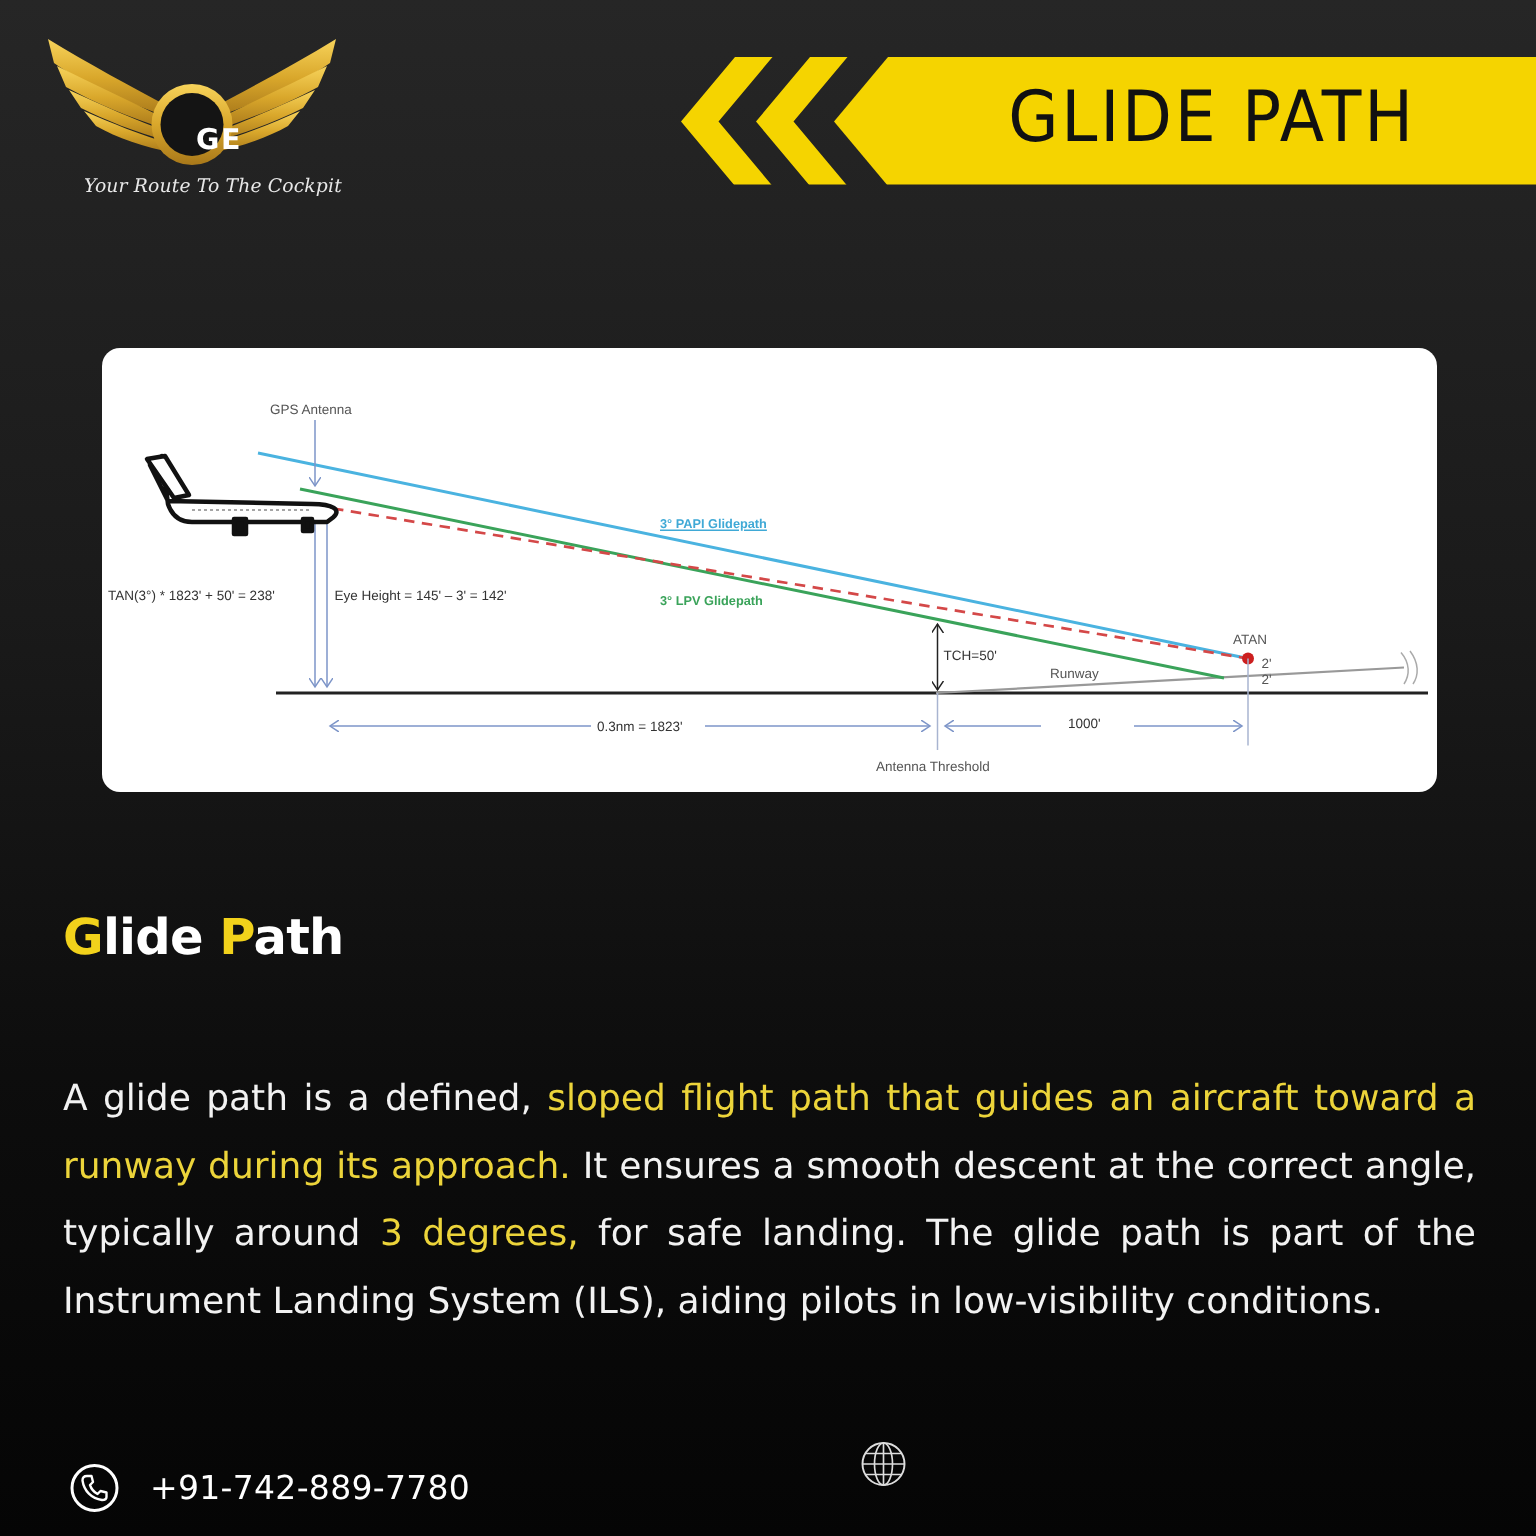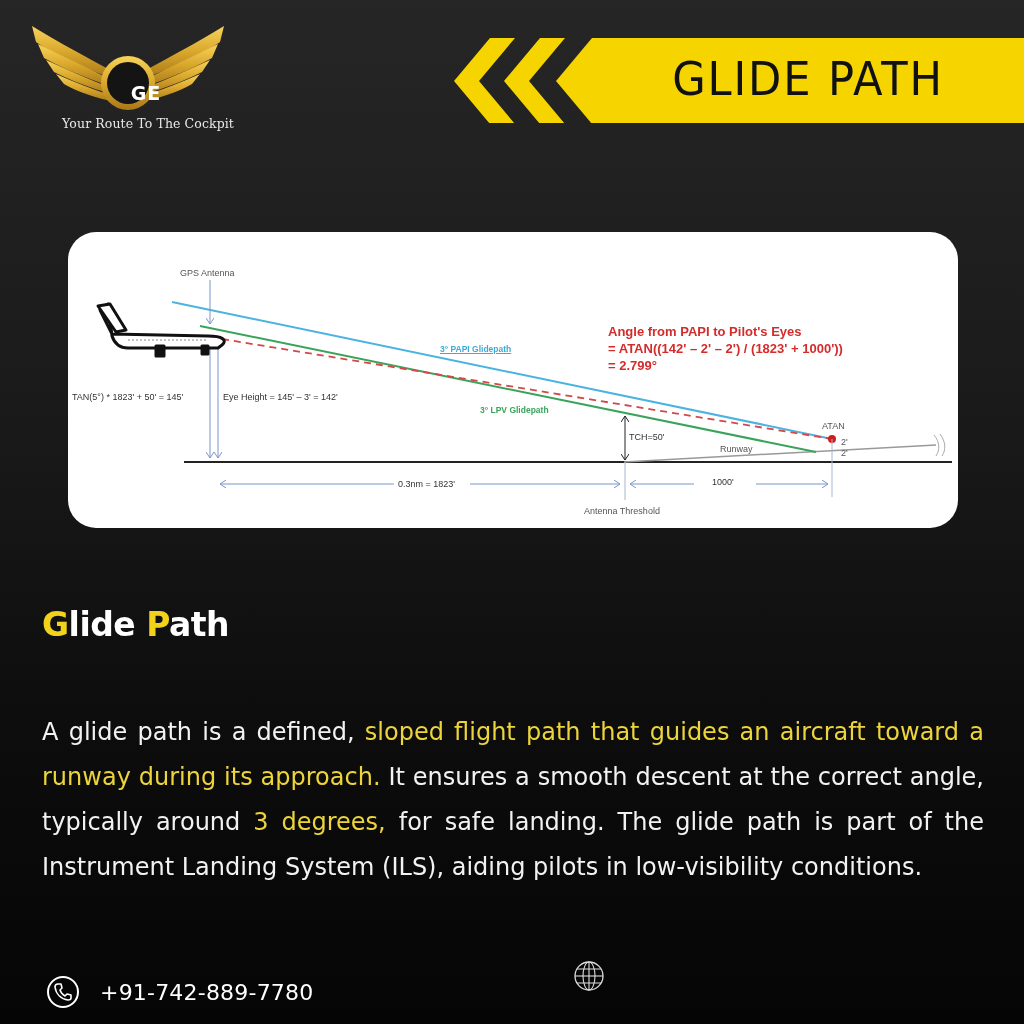--- a/index.html
+++ b/index.html
@@ -7,42 +7,42 @@
   body {
     position: relative;
     background: linear-gradient(180deg, #262626 0%, #1a1a1a 40%, #0d0d0d 70%, #050505 100%);
     font-family: "DejaVu Sans", sans-serif;
     color: #fff;
   }
   
   .logo { position: absolute; left: 28px; top: 20px; width: 200px; height: 115px; }
   .logo svg { position: absolute; left: 0; top: 0; }
   .logo-tagline {
-    position: absolute; left: 16px; top: 96px; width: 190px; text-align: right;
-    font-family: "DejaVu Serif", serif; font-size: 12.5px; color: #e8e8e8;
+    position: absolute; left: 28px; top: 96px; width: 190px; text-align: left;
+    font-family: "DejaVu Serif", serif; font-style: italic; font-size: 12.5px; color: #e8e8e8;
     letter-spacing: 0.1px;
   }
   .logo-mark {
     position: absolute; left: 90px; top: 62px; width: 56px; text-align: center;
     font-family: "DejaVu Sans", sans-serif; font-weight: bold; font-size: 19px; color: #fff;
     letter-spacing: 1px;
   }
   
   .banner { position: absolute; left: 440px; top: 33px; width: 584px; height: 90px; }
   .banner svg { position: absolute; left: 0; top: 0; }
   .banner-title {
     position: absolute; left: 168px; top: 10px; width: 400px; height: 70px;
     display: flex; align-items: center; justify-content: center;
     font-family: "DejaVu Sans", sans-serif; font-size: 47px; color: #111;
     letter-spacing: 2px; font-weight: normal; transform: scaleX(0.92);
   }
   
   .panel {
     position: absolute; left: 68px; top: 232px; width: 890px; height: 296px;
-    background: #ffffff; border-radius: 28px; overflow: hidden;
+    background: #ffffff; border-radius: 12px; overflow: hidden;
   }
   .panel svg { position: absolute; left: 0; top: 0; }
   .lbl { position: absolute; font-family: "Liberation Sans", sans-serif; white-space: nowrap; }
   .lbl-gray { color: #555; font-size: 9px; }
   .lbl-dark { color: #333; font-size: 9px; }
   .lbl-cyan { color: #3fa9d6; font-size: 8.5px; font-weight: bold; text-decoration: underline; }
   .lbl-green { color: #3aa35a; font-size: 8.5px; font-weight: bold; }
   .lbl-red { color: #d42b2b; font-size: 13px; font-weight: bold; line-height: 17px; }
   
   .section-title {
@@ -146,38 +146,33 @@
     <g stroke="#111" stroke-width="3" fill="#fff" stroke-linejoin="round">
       <path d="M40 72 L32 78 L44 102 L140 104 C 154 104, 160 108, 154 113 L 150 116 L 60 116 C 50 116, 46 110, 44 104 Z"></path>
       <path d="M30 74 L 42 72 L 58 98 L 48 100 Z"></path>
       <rect x="88" y="114" width="8" height="10" fill="#111"></rect>
       <rect x="134" y="114" width="6" height="8" fill="#111"></rect>
     </g>
     <line x1="60" y1="108" x2="140" y2="108" stroke="#888" stroke-width="1" stroke-dasharray="2,2"></line>
   </svg>
 
   <div class="lbl lbl-gray" style="left:112px; top:36px;">GPS Antenna</div>
-  <div class="lbl lbl-dark" style="left:4px; top:160px;">TAN(5°) * 1823' + 50' = 145'</div>
+  <div class="lbl lbl-dark" style="left:4px; top:160px;">TAN(3°) * 1823' + 50' = 238'</div>
   <div class="lbl lbl-dark" style="left:155px; top:160px;">Eye Height = 145' – 3' = 142'</div>
   <div class="lbl lbl-cyan" style="left:372px; top:112px;">3° PAPI Glidepath</div>
-  <div class="lbl lbl-green" style="left:372px; top:173px;margin-left:40px;">3° LPV Glidepath</div>
+  <div class="lbl lbl-green" style="left:372px; top:163px;">3° LPV Glidepath</div>
   <div class="lbl lbl-dark" style="left:561px; top:200px;">TCH=50'</div>
-  <div class="lbl lbl-gray" style="left:636px; top:212px;padding-left:16px;">Runway</div>
+  <div class="lbl lbl-gray" style="left:616px; top:212px;padding-left:16px;">Runway</div>
   <div class="lbl lbl-gray" style="left:754px; top:189px;">ATAN</div>
   <div class="lbl lbl-gray" style="left:773px; top:205px;">2'</div>
   <div class="lbl lbl-gray" style="left:773px; top:216px;">2'</div>
   <div class="lbl lbl-dark" style="left:330px; top:247px;">0.3nm = 1823'</div>
   <div class="lbl lbl-dark" style="left:644px; top:245px;text-align:center;">1000'</div>
   <div class="lbl lbl-gray" style="left:516px; top:274px;">Antenna Threshold</div>
 
-  <div class="lbl lbl-red" style="left:540px; top:91px;">
-    <div>Angle from PAPI to Pilot's Eyes</div>
-    <div>= ATAN((142' – 2' – 2') / (1823' + 1000'))</div>
-    <div>= 2.799°</div>
-  </div>
 </div>
 
 <h1 class="section-title">
   <span class="accent">G</span><span>lide </span><span class="accent">P</span><span>ath</span>
 </h1>
 
 <p class="body-text">
   <span>A glide path is a defined, </span><span class="hl">sloped flight path that guides an aircraft toward a runway during its approach.</span><span> It ensures a smooth descent at the correct angle, typically around </span><span class="hl">3 degrees,</span><span> for safe landing. The glide path is part of the Instrument Landing System (ILS), aiding pilots in low-visibility conditions.</span>
 </p>
 

